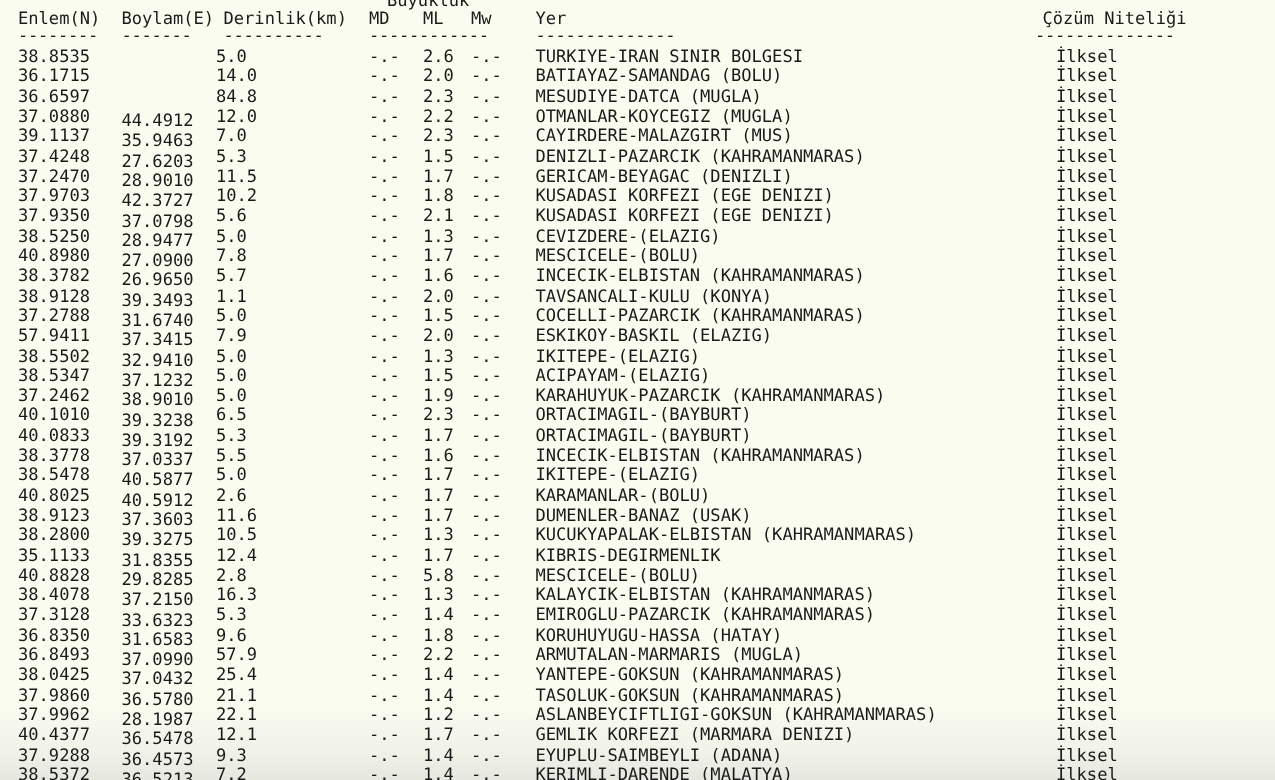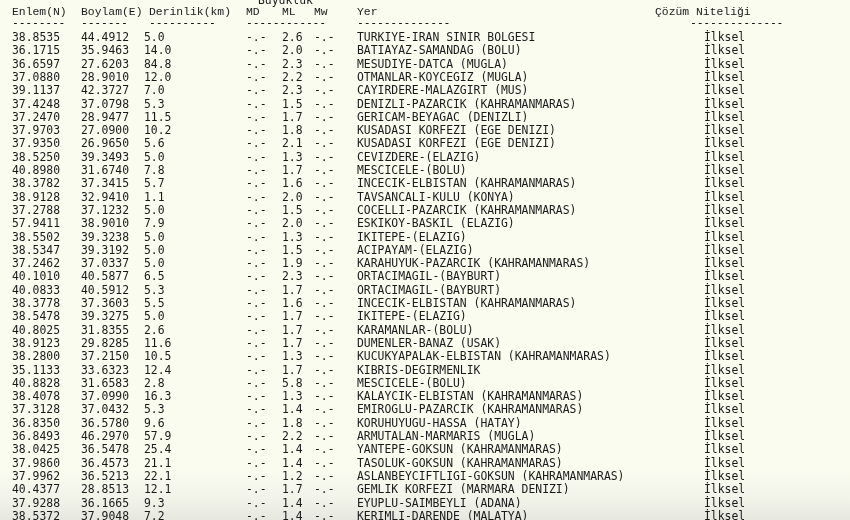--- a/index.html
+++ b/index.html
@@ -30,21 +30,21 @@
       height: 12px;
       line-height: 12px;
       white-space: pre;
     }
     .cell {
       position: absolute;
       top: 0;
       white-space: pre;
     }
     .c-lat { left: 12px; }
-    .c-lon { left: 81px; }
+    .c-lon { left: 81px; margin-top: 43px; }
     .c-depth { left: 144px; width: 62px; text-align: left; }
     .c-md { left: 246px; }
     .c-ml { left: 282px; }
     .c-mw { left: 314px; }
     .c-yer { left: 357px; }
     .c-cozum { left: 704px; }
     .dash { color: #1a1a1a; letter-spacing: -0.2px; }
     .group-label {
       position: absolute;
       left: 258px;
@@ -54,29 +54,29 @@
     }
   </style>
 </head>
 <body>
 
 <div class="page">
   <div id="group-header" class="row" style="top:0px;">
     <span class="group-label">Büyüklük</span>
   </div>
 
-  <div class="row hdr" style="top:6px;font-family:Liberation Mono, monospace;">
+  <div class="row hdr" style="top:6px;">
     <span class="cell c-lat" style="left:12px">Enlem(N)</span>
     <span class="cell" style="left:81px">Boylam(E)</span>
     <span class="cell" style="left:149px">Derinlik(km)</span>
     <span class="cell" style="left:246px">MD</span>
     <span class="cell" style="left:282px">ML</span>
     <span class="cell" style="left:314px">Mw</span>
     <span class="cell" style="left:357px">Yer</span>
-    <span class="cell" style="left:655px">Çözüm Niteliği</span>
+    <span class="cell" style="left:695px">Çözüm Niteliği</span>
   </div>
 
   <div class="row" style="top:17px;">
     <span class="cell dash" style="left:12px">--------</span>
     <span class="cell dash" style="left:81px">-------</span>
     <span class="cell dash" style="left:149px">----------</span>
     <span class="cell dash" style="left:246px">------------</span>
     <span class="cell dash" style="left:357px">--------------</span>
     <span class="cell dash" style="left:690px">--------------</span>
   </div>
@@ -105,21 +105,21 @@
       <div class="row" style="top: 297px;"><span class="cell c-lat">38.3778</span><span class="cell c-lon">37.3603</span><span class="cell c-depth">5.5</span><span class="cell c-md">-.-</span><span class="cell c-ml">1.6</span><span class="cell c-mw">-.-</span><span class="cell c-yer">INCECIK-ELBISTAN (KAHRAMANMARAS)</span><span class="cell c-cozum">İlksel</span></div>
       <div class="row" style="top: 310.3px;"><span class="cell c-lat">38.5478</span><span class="cell c-lon">39.3275</span><span class="cell c-depth">5.0</span><span class="cell c-md">-.-</span><span class="cell c-ml">1.7</span><span class="cell c-mw">-.-</span><span class="cell c-yer">IKITEPE-(ELAZIG)</span><span class="cell c-cozum">İlksel</span></div>
       <div class="row" style="top: 323.6px;"><span class="cell c-lat">40.8025</span><span class="cell c-lon">31.8355</span><span class="cell c-depth">2.6</span><span class="cell c-md">-.-</span><span class="cell c-ml">1.7</span><span class="cell c-mw">-.-</span><span class="cell c-yer">KARAMANLAR-(BOLU)</span><span class="cell c-cozum">İlksel</span></div>
       <div class="row" style="top: 336.9px;"><span class="cell c-lat">38.9123</span><span class="cell c-lon">29.8285</span><span class="cell c-depth">11.6</span><span class="cell c-md">-.-</span><span class="cell c-ml">1.7</span><span class="cell c-mw">-.-</span><span class="cell c-yer">DUMENLER-BANAZ (USAK)</span><span class="cell c-cozum">İlksel</span></div>
       <div class="row" style="top: 350.2px;"><span class="cell c-lat">38.2800</span><span class="cell c-lon">37.2150</span><span class="cell c-depth">10.5</span><span class="cell c-md">-.-</span><span class="cell c-ml">1.3</span><span class="cell c-mw">-.-</span><span class="cell c-yer">KUCUKYAPALAK-ELBISTAN (KAHRAMANMARAS)</span><span class="cell c-cozum">İlksel</span></div>
       <div class="row" style="top: 363.5px;"><span class="cell c-lat">35.1133</span><span class="cell c-lon">33.6323</span><span class="cell c-depth">12.4</span><span class="cell c-md">-.-</span><span class="cell c-ml">1.7</span><span class="cell c-mw">-.-</span><span class="cell c-yer">KIBRIS-DEGIRMENLIK</span><span class="cell c-cozum">İlksel</span></div>
       <div class="row" style="top: 376.8px;"><span class="cell c-lat">40.8828</span><span class="cell c-lon">31.6583</span><span class="cell c-depth">2.8</span><span class="cell c-md">-.-</span><span class="cell c-ml">5.8</span><span class="cell c-mw">-.-</span><span class="cell c-yer">MESCICELE-(BOLU)</span><span class="cell c-cozum">İlksel</span></div>
       <div class="row" style="top: 390.1px;"><span class="cell c-lat">38.4078</span><span class="cell c-lon">37.0990</span><span class="cell c-depth">16.3</span><span class="cell c-md">-.-</span><span class="cell c-ml">1.3</span><span class="cell c-mw">-.-</span><span class="cell c-yer">KALAYCIK-ELBISTAN (KAHRAMANMARAS)</span><span class="cell c-cozum">İlksel</span></div>
       <div class="row" style="top: 403.4px;"><span class="cell c-lat">37.3128</span><span class="cell c-lon">37.0432</span><span class="cell c-depth">5.3</span><span class="cell c-md">-.-</span><span class="cell c-ml">1.4</span><span class="cell c-mw">-.-</span><span class="cell c-yer">EMIROGLU-PAZARCIK (KAHRAMANMARAS)</span><span class="cell c-cozum">İlksel</span></div>
       <div class="row" style="top: 416.7px;"><span class="cell c-lat">36.8350</span><span class="cell c-lon">36.5780</span><span class="cell c-depth">9.6</span><span class="cell c-md">-.-</span><span class="cell c-ml">1.8</span><span class="cell c-mw">-.-</span><span class="cell c-yer">KORUHUYUGU-HASSA (HATAY)</span><span class="cell c-cozum">İlksel</span></div>
-      <div class="row" style="top: 430px;"><span class="cell c-lat">36.8493</span><span class="cell c-lon">46.2970</span><span class="cell c-depth">57.9</span><span class="cell c-md">-.-</span><span class="cell c-ml">2.2</span><span class="cell c-mw">-.-</span><span class="cell c-yer">ARMUTALAN-MARMARIS (MUGLA)</span><span class="cell c-cozum">İlksel</span></div>
+      <div class="row" style="top: 430px;"><span class="cell c-lat">36.8493</span><span class="cell c-lon">28.1987</span><span class="cell c-depth">57.9</span><span class="cell c-md">-.-</span><span class="cell c-ml">2.2</span><span class="cell c-mw">-.-</span><span class="cell c-yer">ARMUTALAN-MARMARIS (MUGLA)</span><span class="cell c-cozum">İlksel</span></div>
       <div class="row" style="top: 443.3px;"><span class="cell c-lat">38.0425</span><span class="cell c-lon">36.5478</span><span class="cell c-depth">25.4</span><span class="cell c-md">-.-</span><span class="cell c-ml">1.4</span><span class="cell c-mw">-.-</span><span class="cell c-yer">YANTEPE-GOKSUN (KAHRAMANMARAS)</span><span class="cell c-cozum">İlksel</span></div>
       <div class="row" style="top: 456.6px;"><span class="cell c-lat">37.9860</span><span class="cell c-lon">36.4573</span><span class="cell c-depth">21.1</span><span class="cell c-md">-.-</span><span class="cell c-ml">1.4</span><span class="cell c-mw">-.-</span><span class="cell c-yer">TASOLUK-GOKSUN (KAHRAMANMARAS)</span><span class="cell c-cozum">İlksel</span></div>
       <div class="row" style="top: 469.9px;"><span class="cell c-lat">37.9962</span><span class="cell c-lon">36.5213</span><span class="cell c-depth">22.1</span><span class="cell c-md">-.-</span><span class="cell c-ml">1.2</span><span class="cell c-mw">-.-</span><span class="cell c-yer">ASLANBEYCIFTLIGI-GOKSUN (KAHRAMANMARAS)</span><span class="cell c-cozum">İlksel</span></div>
       <div class="row" style="top: 483.2px;"><span class="cell c-lat">40.4377</span><span class="cell c-lon">28.8513</span><span class="cell c-depth">12.1</span><span class="cell c-md">-.-</span><span class="cell c-ml">1.7</span><span class="cell c-mw">-.-</span><span class="cell c-yer">GEMLIK KORFEZI (MARMARA DENIZI)</span><span class="cell c-cozum">İlksel</span></div>
       <div class="row" style="top: 496.5px;"><span class="cell c-lat">37.9288</span><span class="cell c-lon">36.1665</span><span class="cell c-depth">9.3</span><span class="cell c-md">-.-</span><span class="cell c-ml">1.4</span><span class="cell c-mw">-.-</span><span class="cell c-yer">EYUPLU-SAIMBEYLI (ADANA)</span><span class="cell c-cozum">İlksel</span></div>
       <div class="row" style="top: 509.8px;"><span class="cell c-lat">38.5372</span><span class="cell c-lon">37.9048</span><span class="cell c-depth">7.2</span><span class="cell c-md">-.-</span><span class="cell c-ml">1.4</span><span class="cell c-mw">-.-</span><span class="cell c-yer">KERIMLI-DARENDE (MALATYA)</span><span class="cell c-cozum">İlksel</span></div>
     </div>
 </div>
 
 </body></html>

